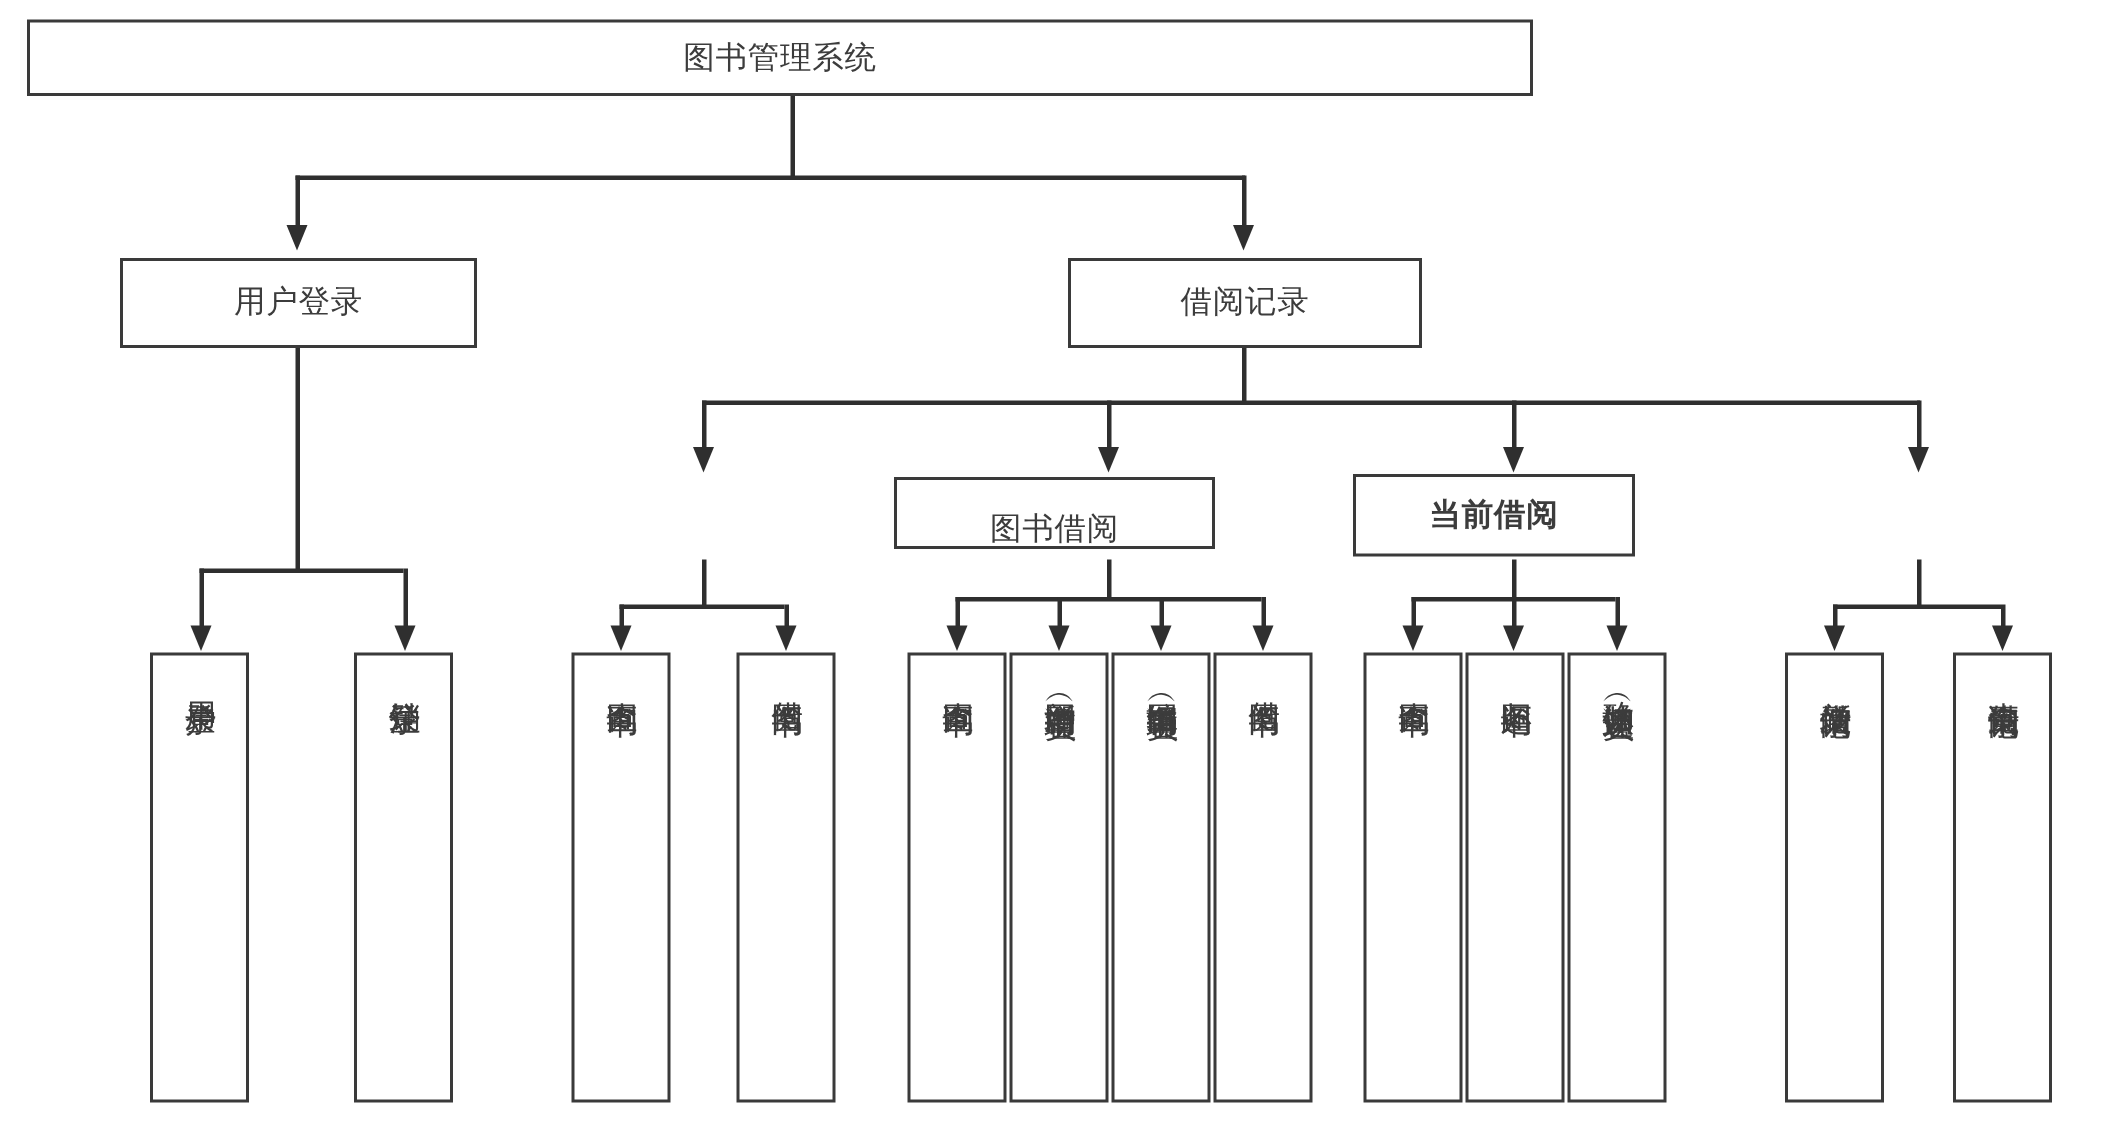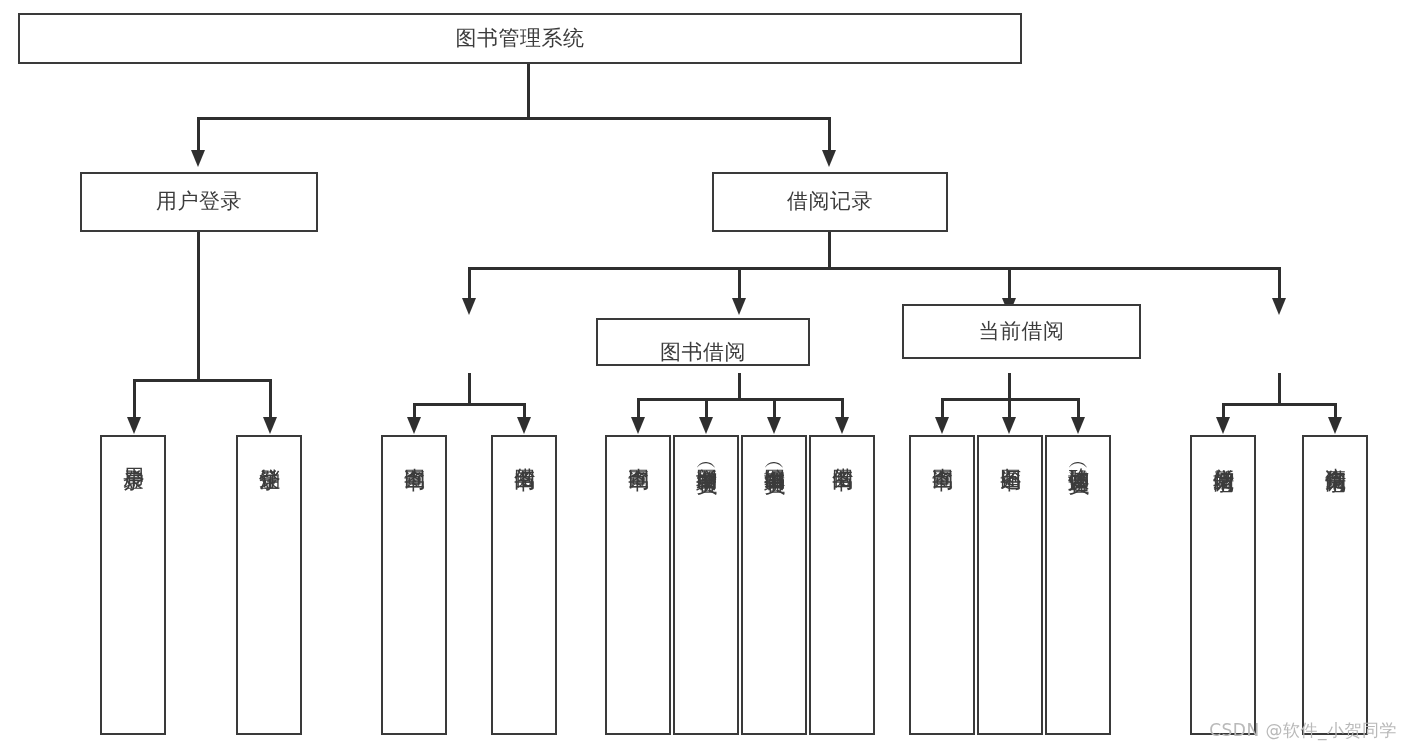--- a/index.html
+++ b/index.html
@@ -121,21 +121,21 @@
   <div class="vline" style="left:738px; top:267px; height:33px;"></div>
   <div class="arrow" style="left:732px; top:298px;"></div>
   <div class="vline" style="left:1008px; top:267px; height:33px;"></div>
   <div class="arrow" style="left:1002px; top:298px;"></div>
   <div class="vline" style="left:1278px; top:267px; height:33px;"></div>
   <div class="arrow" style="left:1272px; top:298px;"></div>
 
   <div class="box box-h" style="left:596px; top:318px; width:214px; height:48px;align-items:flex-end;">
     <span class="label">图书借阅</span>
   </div>
-  <div class="box box-h" style="left:902px; top:304px; width:239px; height:55px;">
+  <div class="box box-h" style="left:902px; top:316px; width:188px; height:55px;font-weight:bold;">
     <span class="label">当前借阅</span>
   </div>
 
   <div class="vline" style="left:468px; top:373px; height:31px;"></div>
   <div class="hline" style="left:413px; top:403px; width:110px;"></div>
   <div class="vline" style="left:413px; top:403px; height:16px;"></div>
   <div class="arrow" style="left:407px; top:417px;"></div>
   <div class="vline" style="left:523px; top:403px; height:16px;"></div>
   <div class="arrow" style="left:517px; top:417px;"></div>
 
@@ -203,15 +203,14 @@
     <span class="label">确认归还（管理员）</span>
   </div>
 
   <div class="box box-v" style="left:1190px; top:435px; width:66px; height:300px;">
     <span class="label">新增借阅记录</span>
   </div>
   <div class="box box-v" style="left:1302px; top:435px; width:66px; height:300px;">
     <span class="label">查询借阅记录</span>
   </div>
 
-  <div id="watermark">CSDN @软件_小贺同学</div>
 
 </div>
 
 </body></html>

